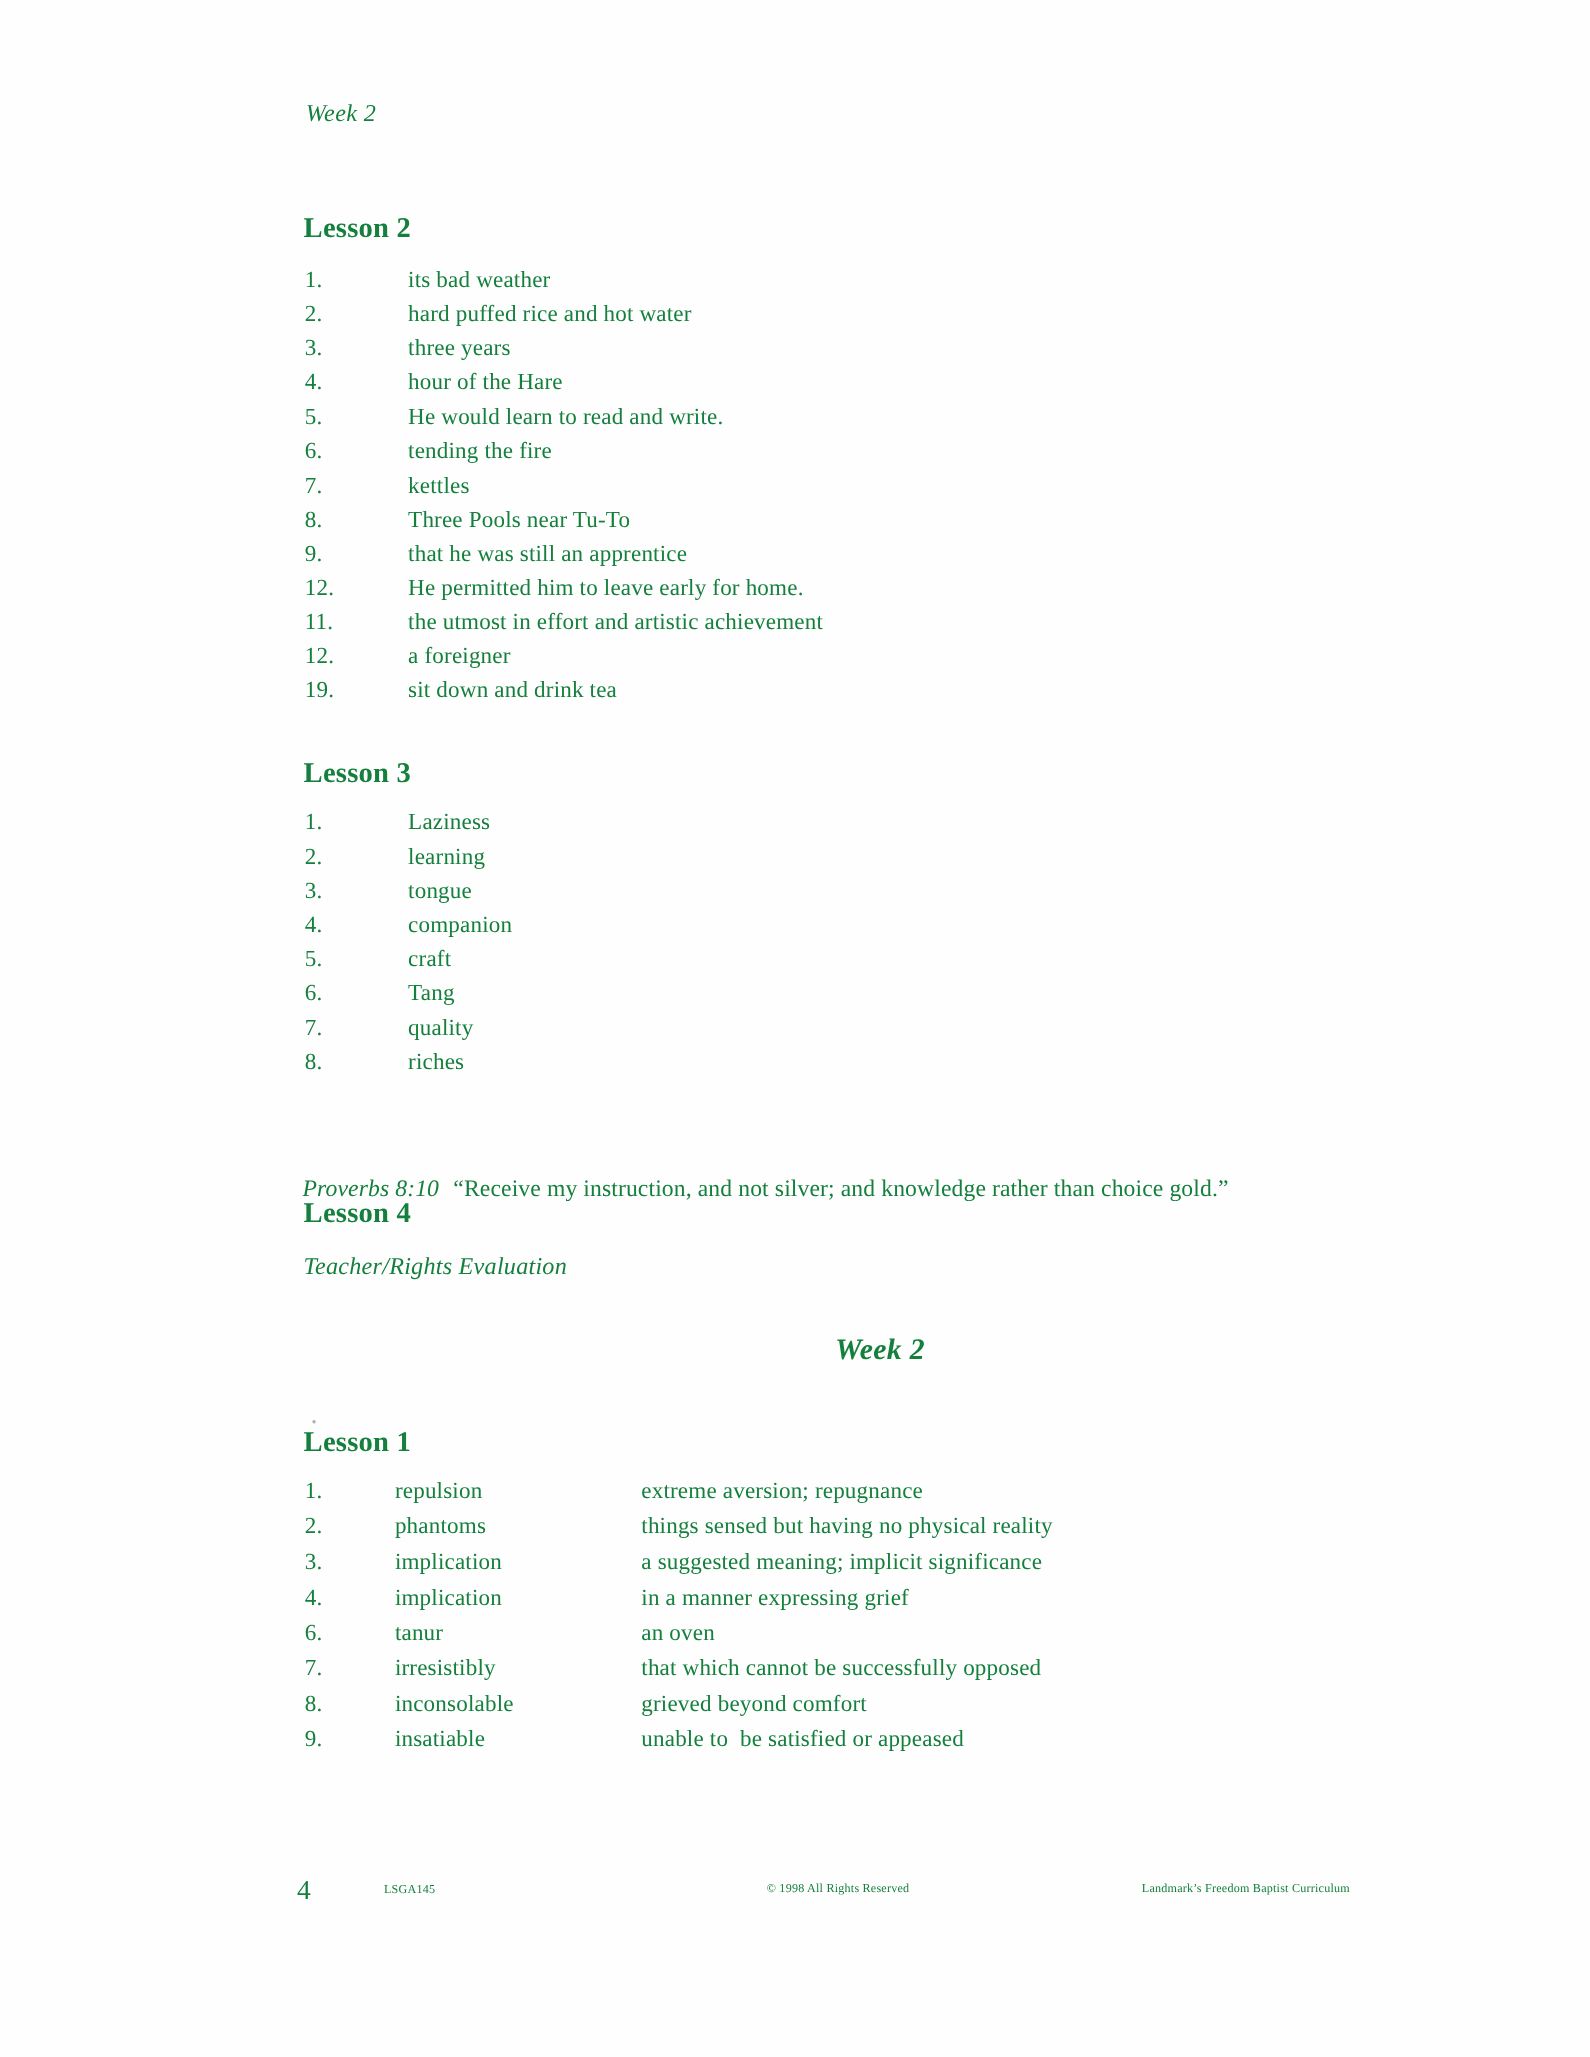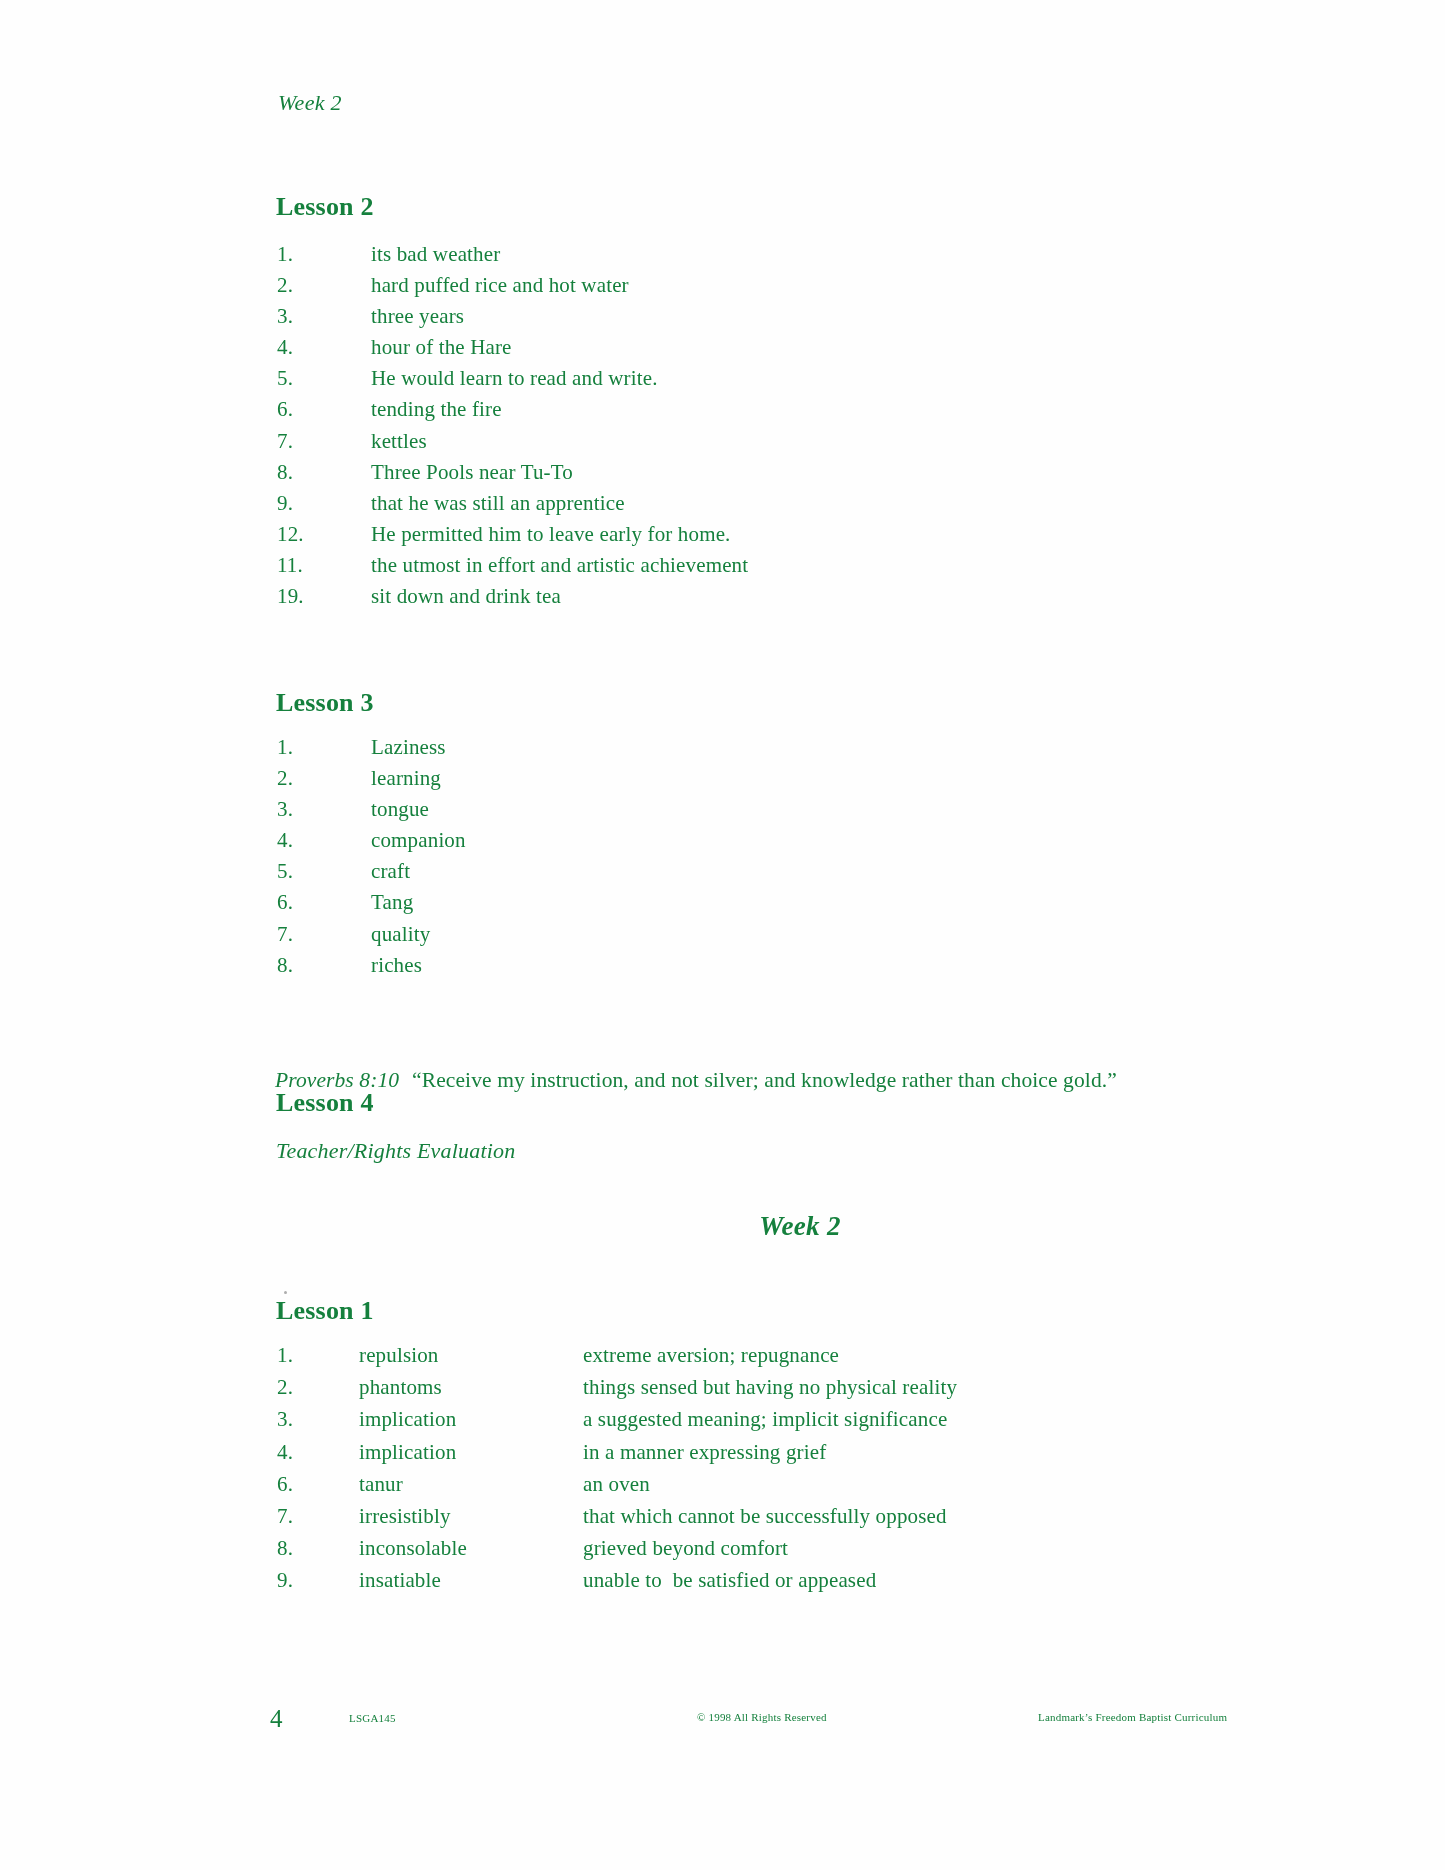--- a/index.html
+++ b/index.html
@@ -112,20 +112,21 @@
       <div class="row"><span class="num">2.</span><span class="txt">hard puffed rice and hot water</span></div>
       <div class="row"><span class="num">3.</span><span class="txt">three years</span></div>
       <div class="row"><span class="num">4.</span><span class="txt">hour of the Hare</span></div>
       <div class="row"><span class="num">5.</span><span class="txt">He would learn to read and write.</span></div>
       <div class="row"><span class="num">6.</span><span class="txt">tending the fire</span></div>
       <div class="row"><span class="num">7.</span><span class="txt">kettles</span></div>
       <div class="row"><span class="num">8.</span><span class="txt">Three Pools near Tu-To</span></div>
       <div class="row"><span class="num">9.</span><span class="txt">that he was still an apprentice</span></div>
       <div class="row"><span class="num">12.</span><span class="txt">He permitted him to leave early for home.</span></div>
       <div class="row"><span class="num">11.</span><span class="txt">the utmost in effort and artistic achievement</span></div>
+      <div class="row"><span class="num">12.</span><span class="txt">a foreigner</span></div>
       <div class="row"><span class="num">19.</span><span class="txt">sit down and drink tea</span></div>
     </div>
 
   <div class="abs lesson-heading h-lesson3">Lesson 3</div>
 
   <div class="abs num-list list-lesson3">
       <div class="row"><span class="num">1.</span><span class="txt">Laziness</span></div>
       <div class="row"><span class="num">2.</span><span class="txt">learning</span></div>
       <div class="row"><span class="num">3.</span><span class="txt">tongue</span></div>
       <div class="row"><span class="num">4.</span><span class="txt">companion</span></div>

